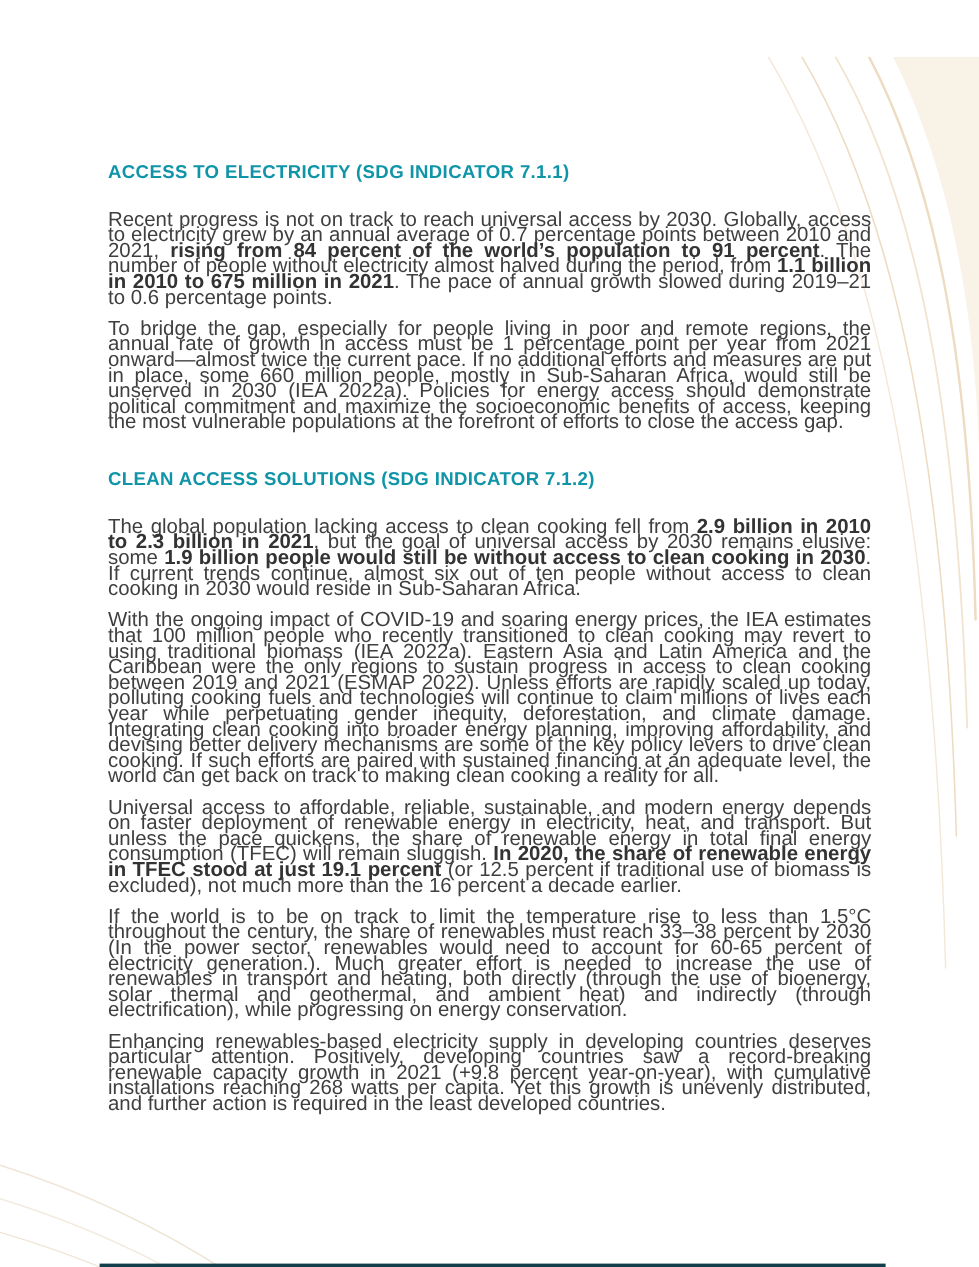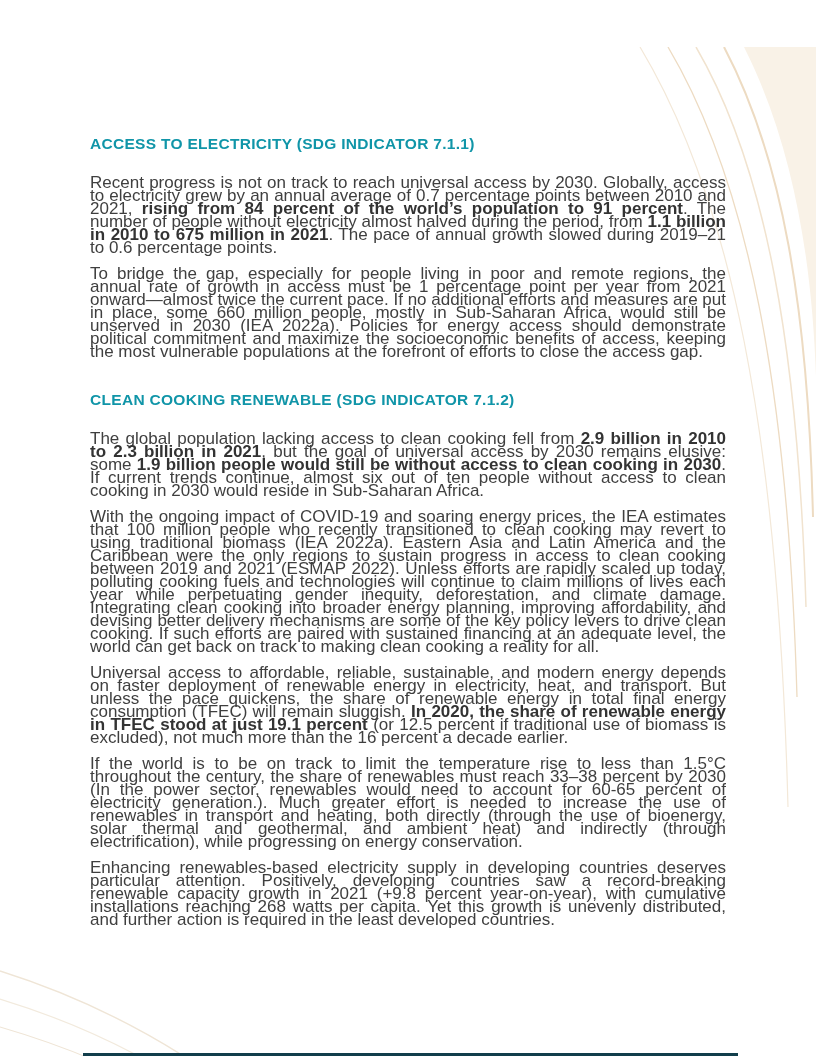--- a/index.html
+++ b/index.html
@@ -89,21 +89,21 @@
     <path d="M0,46 C85,72 158,110 215,150" stroke="#f2eadd" fill="none" stroke-width="1.2"></path>
     <path d="M0,74 C72,95 132,122 180,150" stroke="#efe5d6" fill="none" stroke-width="1.1"></path>
   </svg>
 
   <div class="content">
 
     <h2 class="section-heading">ACCESS TO ELECTRICITY (SDG INDICATOR 7.1.1)</h2>
     <p class="para"><span>Recent progress is not on track to reach universal access by 2030. Globally, access to electricity grew by an annual average of 0.7 percentage points between 2010 and 2021, </span><b>rising from 84 percent of the world’s population to 91 percent</b><span>. The number of people without electricity almost halved during the period, from </span><b>1.1 billion in 2010 to 675 million in 2021</b><span>. The pace of annual growth slowed during 2019–21 to 0.6 percentage points.</span></p>
     <p class="para"><span>To bridge the gap, especially for people living in poor and remote regions, the annual rate of growth in access must be 1 percentage point per year from 2021 onward—almost twice the current pace. If no additional efforts and measures are put in place, some 660 million people, mostly in Sub-Saharan Africa, would still be unserved in 2030 (IEA 2022a). Policies for energy access should demonstrate political commitment and maximize the socioeconomic benefits of access, keeping the most vulnerable populations at the forefront of efforts to close the access gap.</span></p>
 
-    <h2 class="section-heading">CLEAN COOKING RENEWABLE (SDG INDICATOR 7.1.2)</h2>
+    <h2 class="section-heading">CLEAN ACCESS SOLUTIONS (SDG INDICATOR 7.1.2)</h2>
     <p class="para"><span>The global population lacking access to clean cooking fell from </span><b>2.9 billion in 2010 to 2.3 billion in 2021</b><span>, but the goal of universal access by 2030 remains elusive: some </span><b>1.9 billion people would still be without access to clean cooking in 2030</b><span>. If current trends continue, almost six out of ten people without access to clean cooking in 2030 would reside in Sub-Saharan Africa.</span></p>
     <p class="para"><span>With the ongoing impact of COVID-19 and soaring energy prices, the IEA estimates that 100 million people who recently transitioned to clean cooking may revert to using traditional biomass (IEA 2022a). Eastern Asia and Latin America and the Caribbean were the only regions to sustain progress in access to clean cooking between 2019 and 2021 (ESMAP 2022). Unless efforts are rapidly scaled up today, polluting cooking fuels and technologies will continue to claim millions of lives each year while perpetuating gender inequity, deforestation, and climate damage. Integrating clean cooking into broader energy planning, improving affordability, and devising better delivery mechanisms are some of the key policy levers to drive clean cooking. If such efforts are paired with sustained financing at an adequate level, the world can get back on track to making clean cooking a reality for all.</span></p>
 
     <p class="para"><span>Universal access to affordable, reliable, sustainable, and modern energy depends on faster deployment of renewable energy in electricity, heat, and transport. But unless the pace quickens, the share of renewable energy in total final energy consumption (TFEC) will remain sluggish. </span><b>In 2020, the share of renewable energy in TFEC stood at just 19.1 percent</b><span> (or 12.5 percent if traditional use of biomass is excluded), not much more than the 16 percent a decade earlier.</span></p>
     <p class="para"><span>If the world is to be on track to limit the temperature rise to less than 1.5°C throughout the century, the share of renewables must reach 33–38 percent by 2030 (In the power sector, renewables would need to account for 60-65 percent of electricity generation.). Much greater effort is needed to increase the use of renewables in transport and heating, both directly (through the use of bioenergy, solar thermal and geothermal, and ambient heat) and indirectly (through electrification), while progressing on energy conservation.</span></p>
     <p class="para"><span>Enhancing renewables-based electricity supply in developing countries deserves particular attention. Positively, developing countries saw a record-breaking renewable capacity growth in 2021 (+9.8 percent year-on-year), with cumulative installations reaching 268 watts per capita. Yet this growth is unevenly distributed, and further action is required in the least developed countries.</span></p>
 
   </div>
 
   <div class="footer-bar"></div>

